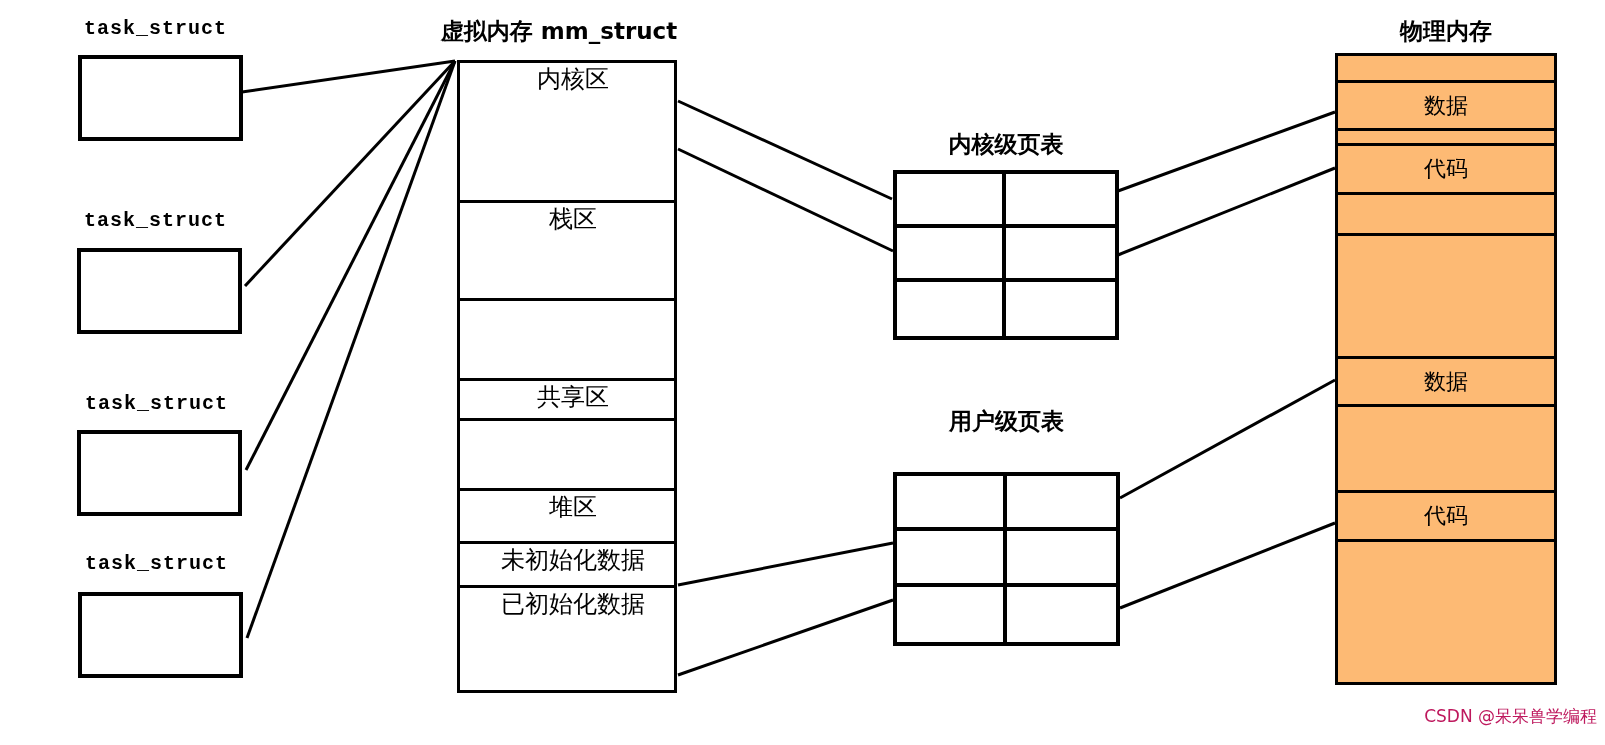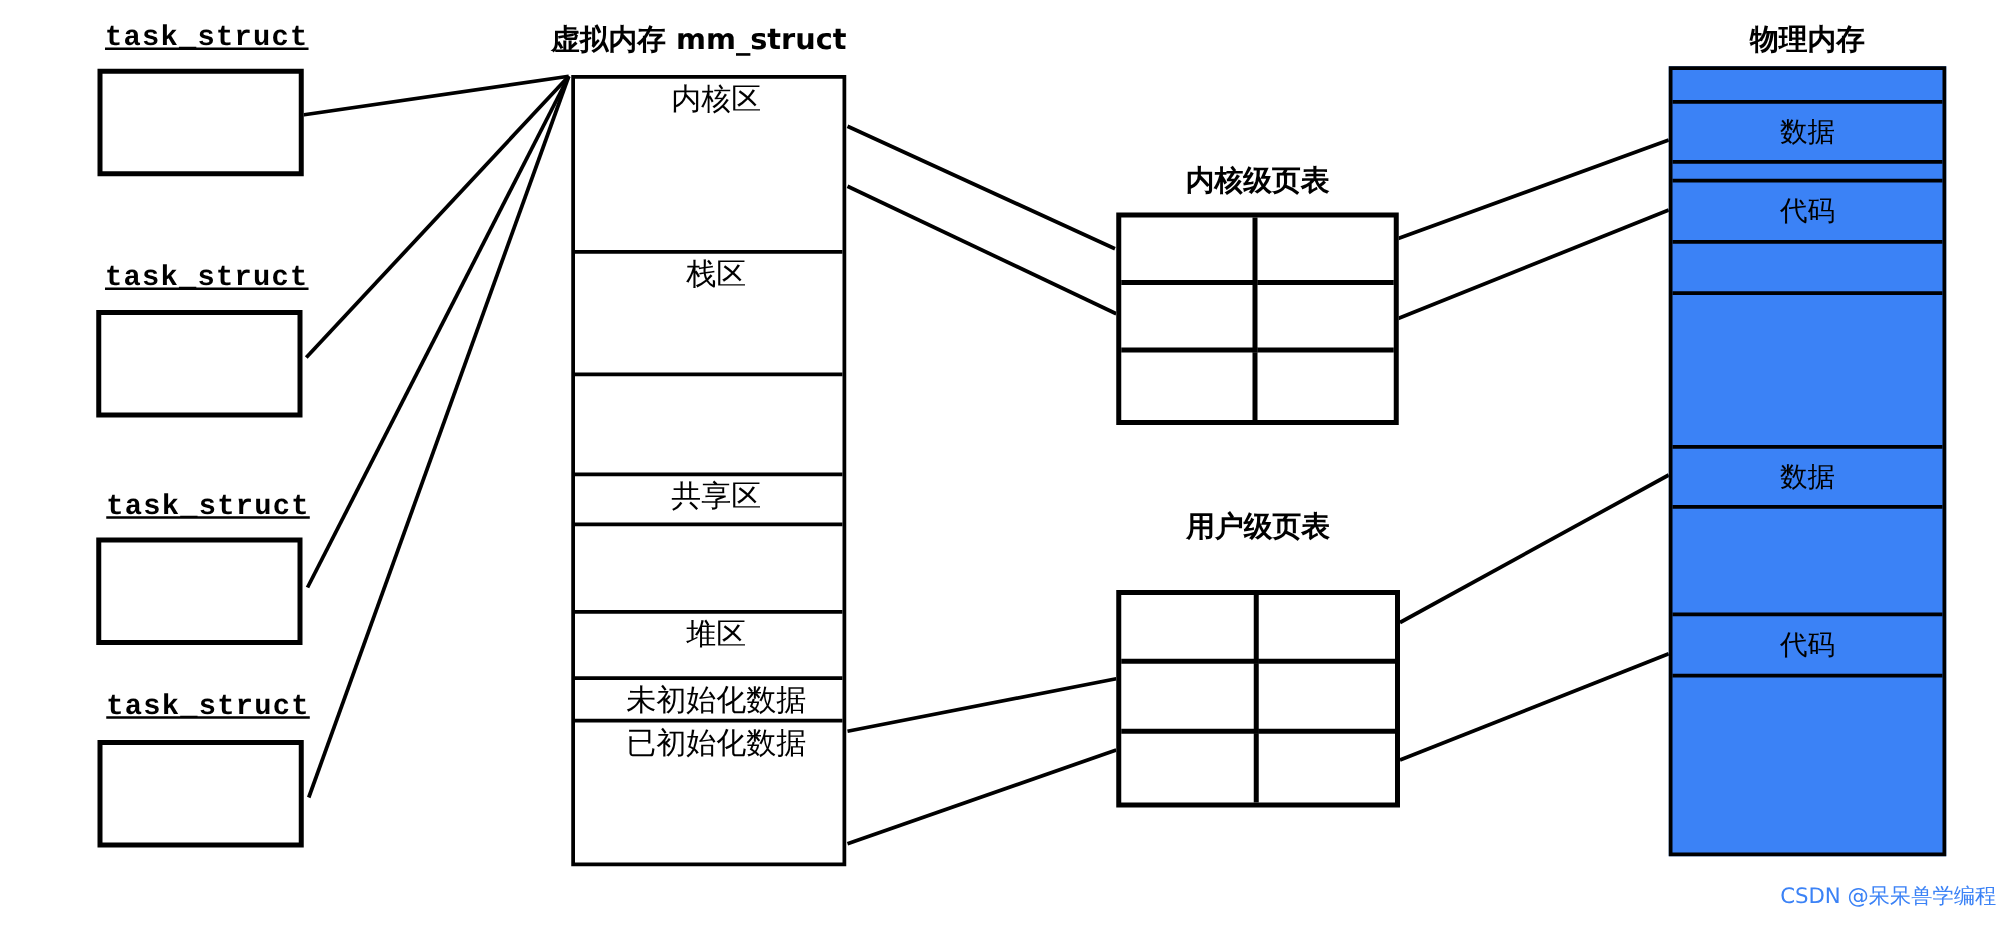--- a/index.html
+++ b/index.html
@@ -5,41 +5,41 @@
   html,body{margin:0;padding:0;background:#ffffff;}
   .canvas{
     position:relative;width:1605px;height:745px;background:#ffffff;overflow:hidden;
     font-family:"DejaVu Sans",sans-serif;color:#000;
   }
   svg.connectors{position:absolute;left:0;top:0;width:1605px;height:745px;}
   svg.connectors line{stroke:#000;stroke-width:3;}
 
   .mono{font-family:"Liberation Mono","DejaVu Sans Mono",monospace;font-weight:bold;}
 
-  .ts-label{position:absolute;font-size:23px;letter-spacing:1px;text-decoration:underline;}
+  .ts-label{position:absolute;font-size:20px;letter-spacing:1px;}
   .ts-box{position:absolute;width:165px;height:86px;border:4px solid #000;background:#fff;box-sizing:border-box;}
 
   .vm-title{position:absolute;left:437px;top:16px;width:244px;text-align:center;font-size:23px;font-weight:bold;white-space:nowrap;}
   .vm-box{position:absolute;left:457px;top:60px;width:220px;height:633px;border:3px solid #000;box-sizing:border-box;background:#fff;display:flex;flex-direction:column;}
   .vm-sec{display:flex;align-items:flex-start;justify-content:center;font-size:24px;border-bottom:3px solid #000;box-sizing:border-box;padding-left:12px;}
   .vm-sec:last-child{border-bottom:none;flex:1;}
 
   .pt-title{position:absolute;text-align:center;font-size:23px;font-weight:bold;white-space:nowrap;}
   .pt{position:absolute;border:4px solid #000;box-sizing:border-box;background:#fff;display:grid;grid-template-columns:1fr 1fr;grid-template-rows:1fr 1fr 1fr;}
   .pt .cell{box-sizing:border-box;}
   .pt .cell.cr{border-right:4px solid #000;}
   .pt .cell.cb{border-bottom:4px solid #000;}
 
   .pm-title{position:absolute;left:1335px;top:16px;width:222px;text-align:center;font-size:23px;font-weight:bold;white-space:nowrap;}
-  .pm-box{position:absolute;left:1335px;top:53px;width:222px;height:632px;border:3px solid #000;box-sizing:border-box;background:#3b82f6;display:flex;flex-direction:column;}
+  .pm-box{position:absolute;left:1335px;top:53px;width:222px;height:632px;border:3px solid #000;box-sizing:border-box;background:#fdba74;display:flex;flex-direction:column;}
   .pm-sec{display:flex;align-items:center;justify-content:center;font-size:22px;border-bottom:3px solid #000;box-sizing:border-box;}
   .pm-sec:last-child{border-bottom:none;flex:1;}
 
   .note-red{position:absolute;left:42px;top:697px;font-size:24px;font-weight:bold;color:#ff0000;white-space:nowrap;}
-  .watermark{position:absolute;right:8px;top:705px;font-size:17px;color:#3b82f6;white-space:nowrap;}
+  .watermark{position:absolute;right:8px;top:705px;font-size:17px;color:#be185d;white-space:nowrap;}
 </style>
 </head>
 <body>
 
 <div class="canvas">
 
   <svg class="connectors">
     <line x1="242" y1="92" x2="455" y2="61"></line>
     <line x1="245" y1="286" x2="455" y2="61"></line>
     <line x1="246" y1="470" x2="455" y2="61"></line>
@@ -80,21 +80,21 @@
       </div>
     <div class="vm-sec" style="height:40px;">
         <span>共享区</span>
       </div>
     <div class="vm-sec" style="height:70px;">
         <span></span>
       </div>
     <div class="vm-sec" style="height:53px;">
         <span>堆区</span>
       </div>
-    <div class="vm-sec" style="height:34px;">
+    <div class="vm-sec" style="height:44px;">
         <span>未初始化数据</span>
       </div>
     <div class="vm-sec" style="height:45px;">
         <span>已初始化数据</span>
       </div>
   </div>
 
   <div class="pt-title" style="left:893px;top:129px;width:226px;">内核级页表</div>
   <div class="pt" style="left:893px;top:170px;width:226px;height:170px;">
     <div class="cell cr cb"></div>

